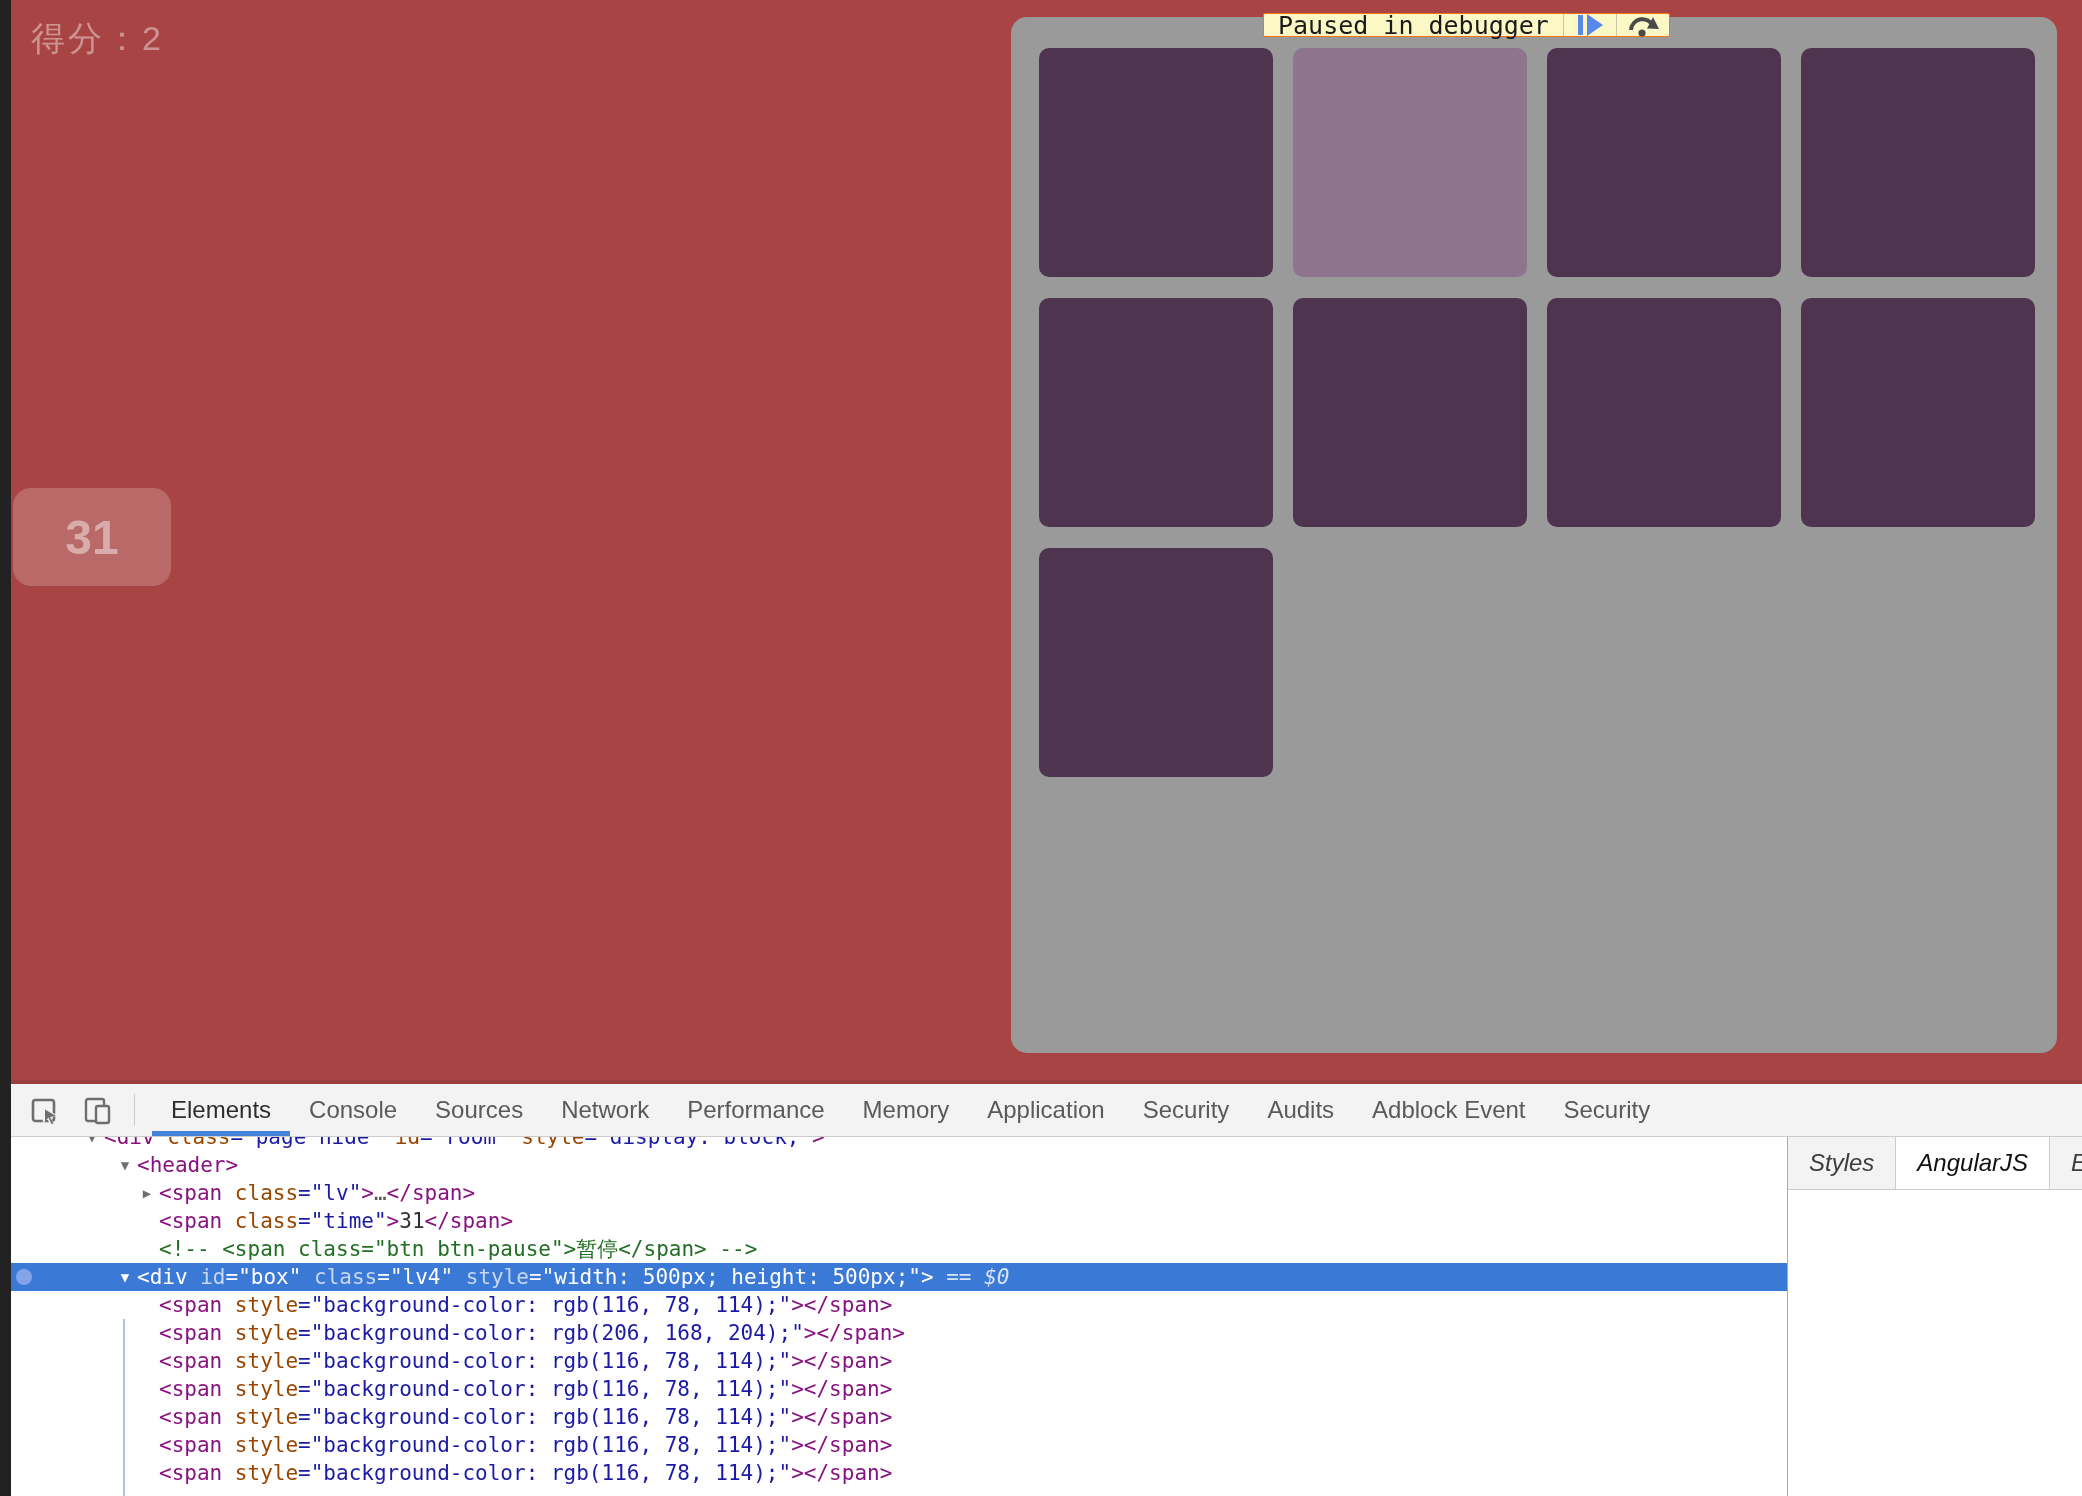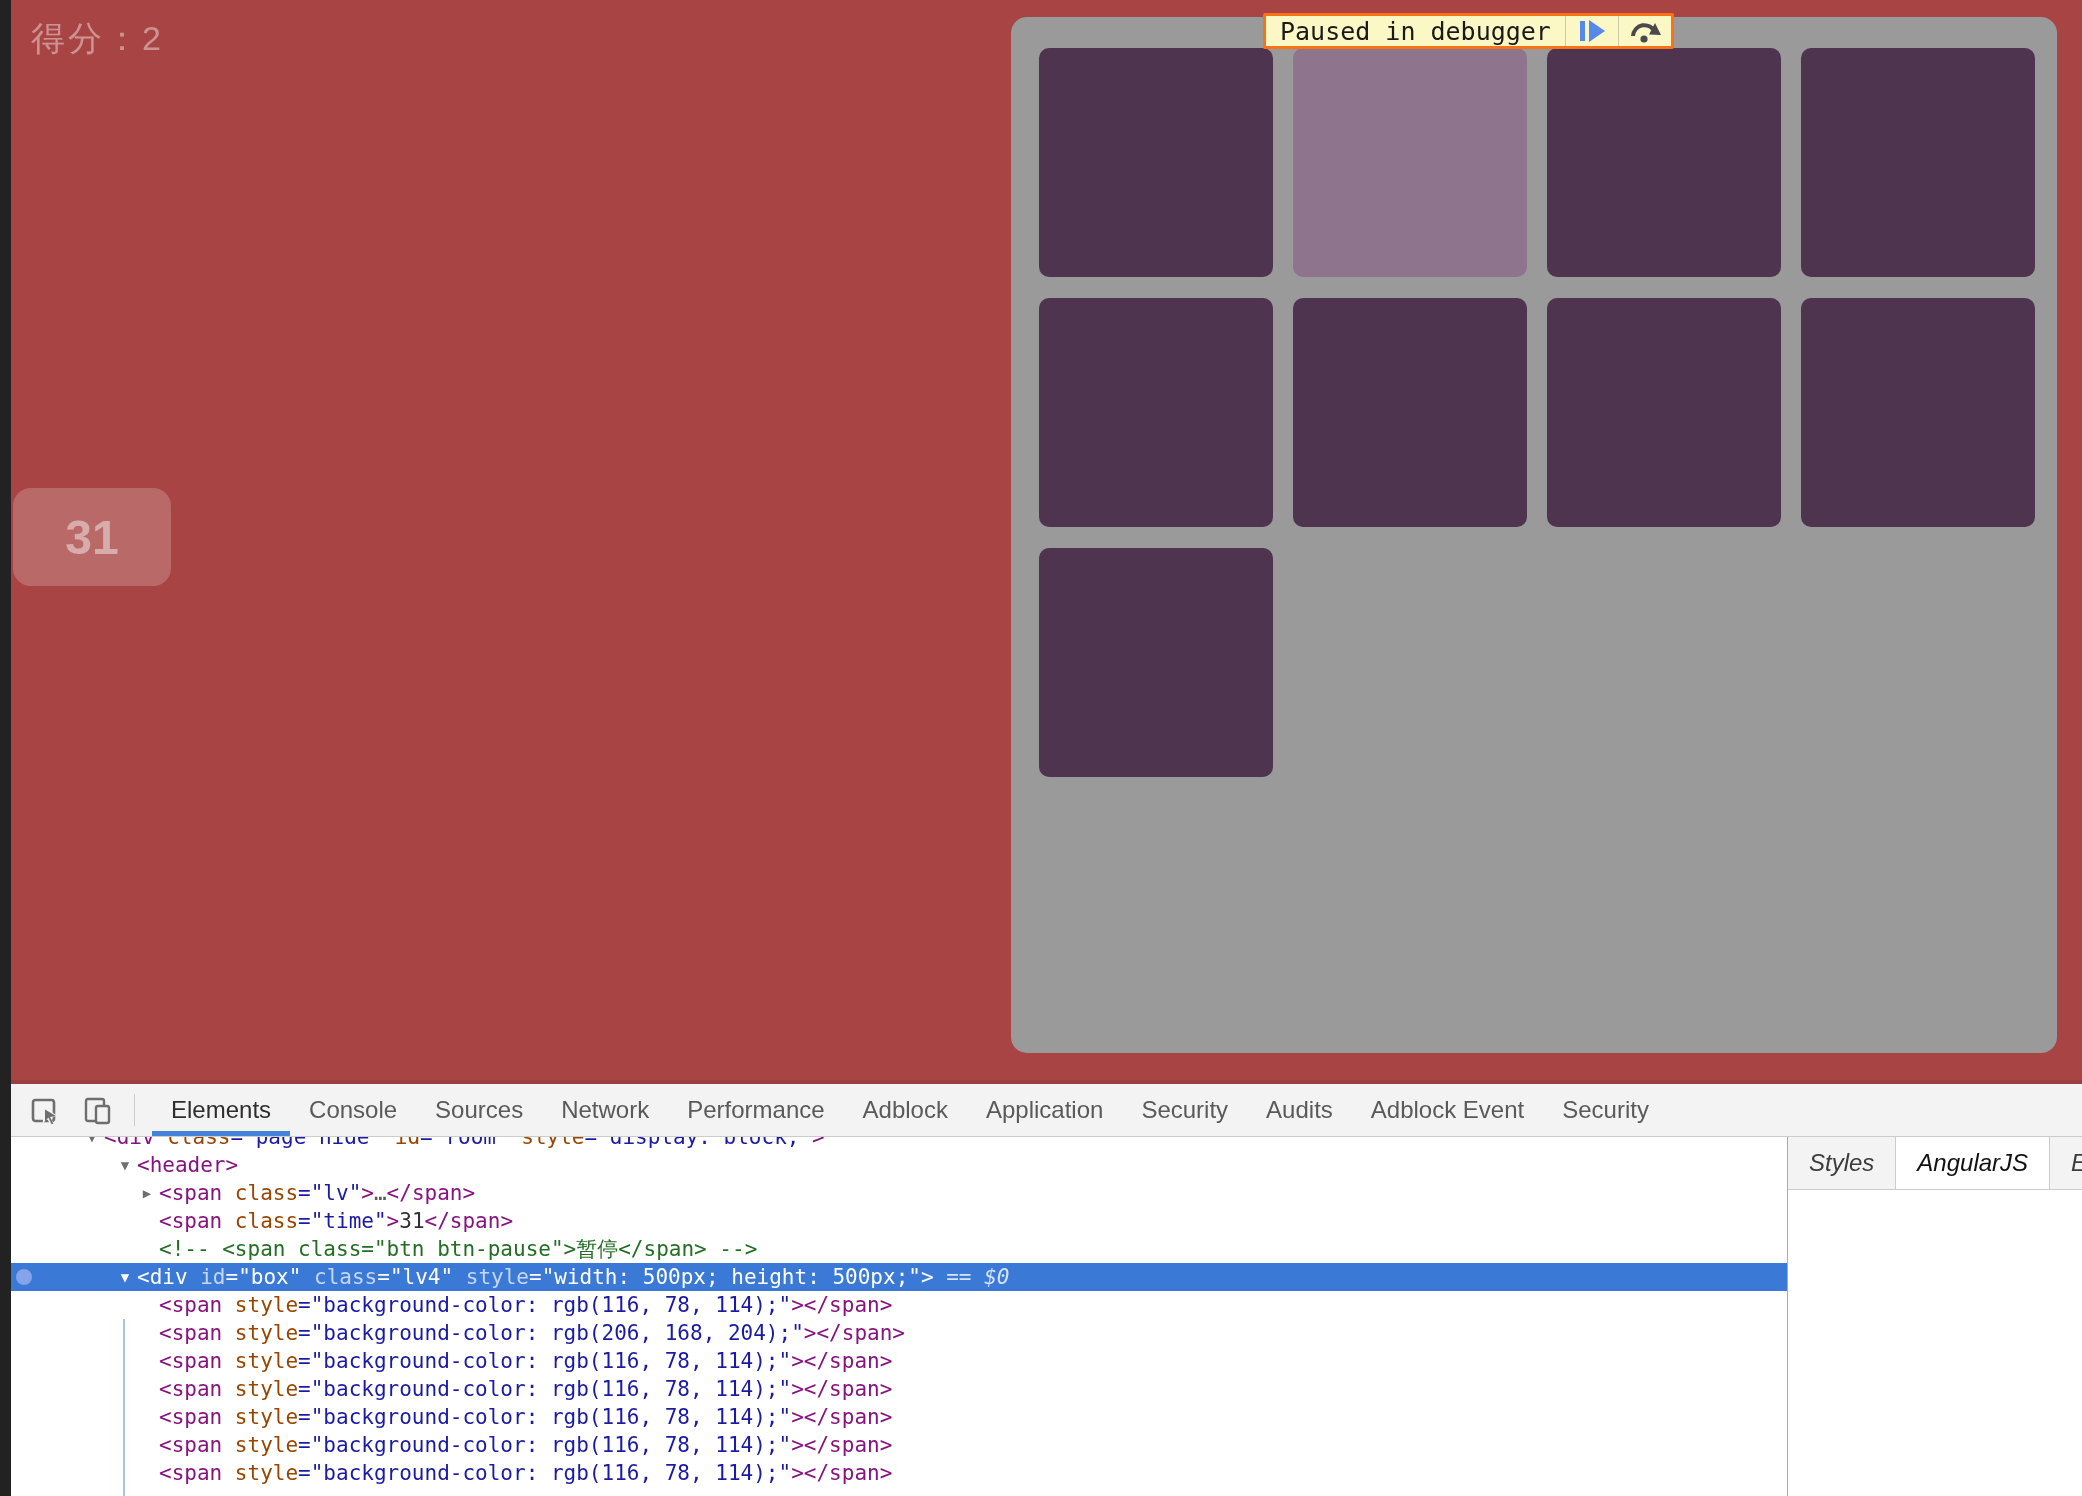--- a/index.html
+++ b/index.html
@@ -14,22 +14,22 @@
   #timer{position:absolute;left:2px;top:488px;width:158px;height:98px;border-radius:18px;
          background:rgba(255,255,255,0.20);display:flex;align-items:center;justify-content:center;
          font-size:48px;font-weight:bold;color:rgba(255,255,255,0.45);}
   #board{position:absolute;left:1000px;top:17px;width:1046px;height:1036px;
          border-radius:16px;background:#9A9A9A;}
   .square{position:absolute;width:234px;height:229px;border-radius:10px;}
   .square.dark{background:#4F3450;}
   .square.light{background:#8E748D;}
 
   
-  #banner{position:absolute;left:1252px;top:13px;height:36px;display:flex;align-items:stretch;
-          background:#FCF8C6;border:3px solid #f97316;border-radius:2px;box-sizing:border-box;}
+  #banner{position:absolute;left:1252px;top:13px;height:24px;display:flex;align-items:stretch;
+          background:#FCF8C6;border:1px solid #f97316;border-radius:2px;box-sizing:border-box;}
   #banner .seg{display:flex;align-items:center;justify-content:center;}
   #banner .lbl{padding:0 14px;font-family:"DejaVu Sans Mono",monospace;font-size:25px;color:#1A1A1A;white-space:nowrap;}
   #banner .btn{width:52px;border-left:1px solid #C9C9A5;cursor:pointer;}
 
   
   #devtools{position:absolute;left:0;top:1084px;width:1760px;height:412px;background:#fff;}
   #dt-toolbar{position:absolute;left:0;top:0;width:2082px;height:52px;background:#F3F3F3;
               border-bottom:1px solid #CCC;box-sizing:content-box;}
   .tool-icon{position:absolute;top:10px;width:32px;height:32px;cursor:pointer;}
   #icon-inspect{left:18px;}
@@ -120,21 +120,21 @@
         <rect x="5" y="5" width="18" height="22" rx="2" fill="none" stroke="#6E6E6E" stroke-width="2.4"></rect>
         <rect x="15" y="12" width="13" height="17" rx="2" fill="#F3F3F3" stroke="#6E6E6E" stroke-width="2.4"></rect>
       </svg>
       <div id="tool-sep"></div>
       <div id="dt-tabs">
           <div class="dt-tab active">Elements</div>
           <div class="dt-tab">Console</div>
           <div class="dt-tab">Sources</div>
           <div class="dt-tab">Network</div>
           <div class="dt-tab">Performance</div>
-          <div class="dt-tab">Adblock</div>
+          <div class="dt-tab">Memory</div>
           <div class="dt-tab">Application</div>
           <div class="dt-tab">Security</div>
           <div class="dt-tab">Audits</div>
           <div class="dt-tab">Adblock Event</div>
           <div class="dt-tab">Security</div>
         </div>
     </div>
 
     <div id="tree">
       <div id="tree-inner">

